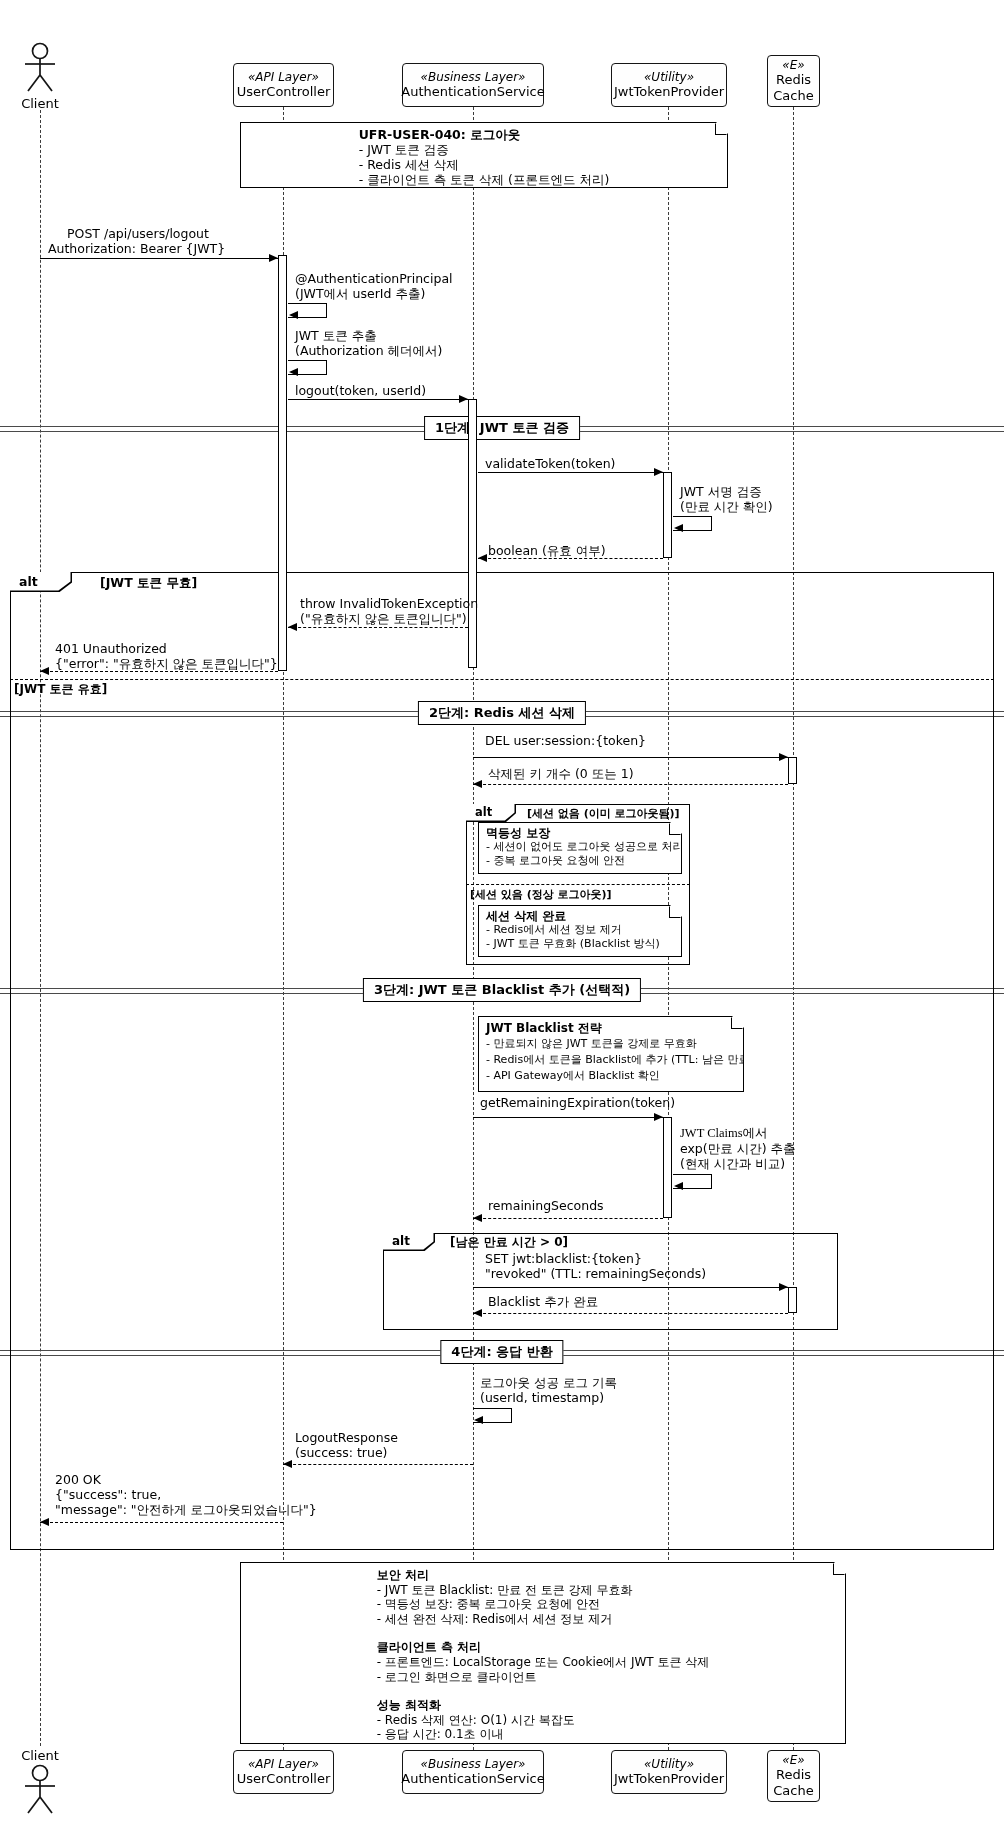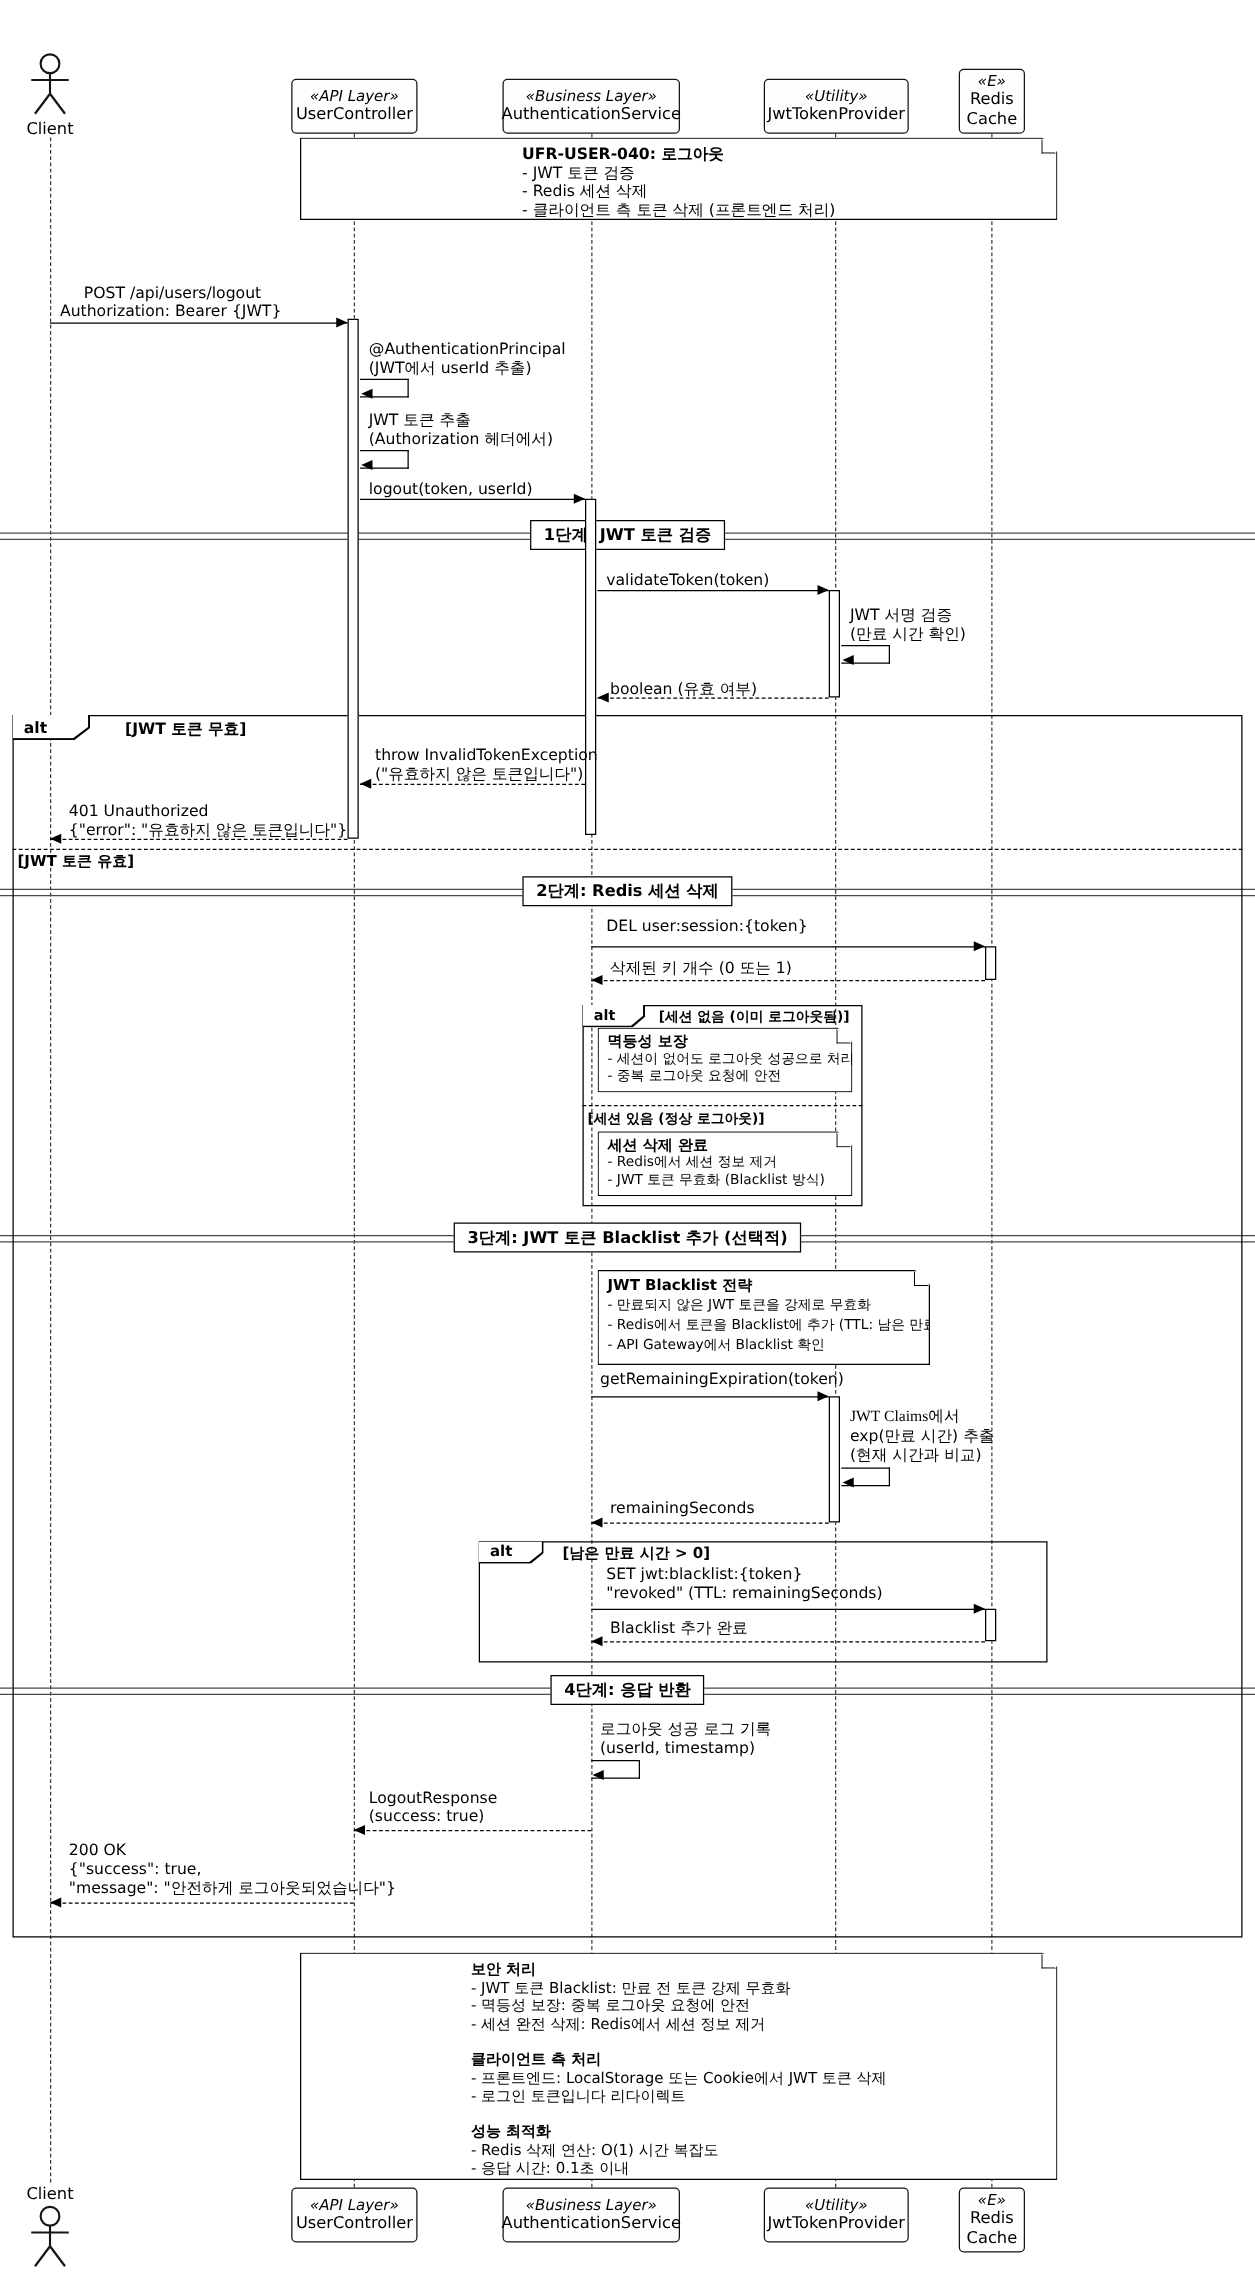--- a/index.html
+++ b/index.html
@@ -207,21 +207,21 @@
   <div class="lbl" style="left:295px;top:1445px;">(success: true)</div>
   <div class="line dsh" style="left:283px;top:1464px;width:190px;"></div>
   <div class="arr l" style="left:283px;top:1460px;"></div>
 
   <div class="lbl" style="left:55px;top:1472px;">200 OK</div>
   <div class="lbl" style="left:55px;top:1487px;">{"success": true,</div>
   <div class="lbl" style="left:55px;top:1502px;">"message": "안전하게 로그아웃되었습니다"}</div>
   <div class="line dsh" style="left:40px;top:1522px;width:243px;"></div>
   <div class="arr l" style="left:40px;top:1518px;"></div>
 
-  <div class="note" style="left:240px;top:110px;width:606px;height:66px;">
+  <div class="note" style="left:240px;top:122px;width:488px;height:66px;">
     <i class="fold"></i>
     <div class="cblock" style="top:4px;">
       <div class="f125">
         <div class="b nw">UFR-USER-040: 로그아웃</div>
         <div class="nw">- JWT 토큰 검증</div>
         <div class="nw">- Redis 세션 삭제</div>
         <div class="nw">- 클라이언트 측 토큰 삭제 (프론트엔드 처리)</div>
       </div>
     </div>
   </div>
@@ -229,21 +229,21 @@
   <div class="note" style="left:240px;top:1562px;width:606px;height:182px;">
     <i class="fold"></i>
     <div class="cblock" style="top:5px;">
       <div class="f12">
         <div class="b nw">보안 처리</div>
         <div class="nw">- JWT 토큰 Blacklist: 만료 전 토큰 강제 무효화</div>
         <div class="nw">- 멱등성 보장: 중복 로그아웃 요청에 안전</div>
         <div class="nw" style="margin-bottom:14px;">- 세션 완전 삭제: Redis에서 세션 정보 제거</div>
         <div class="b nw">클라이언트 측 처리</div>
         <div class="nw">- 프론트엔드: LocalStorage 또는 Cookie에서 JWT 토큰 삭제</div>
-        <div class="nw" style="margin-bottom:14px;">- 로그인 토큰입니다 리다이렉트</div>
+        <div class="nw" style="margin-bottom:14px;">- 로그인 화면으로 클라이언트</div>
         <div class="b nw">성능 최적화</div>
         <div class="nw">- Redis 삭제 연산: O(1) 시간 복잡도</div>
         <div class="nw">- 응답 시간: 0.1초 이내</div>
       </div>
     </div>
   </div>
 
   <div class="pbox" style="left:233px;top:63px;width:101px;height:44px;">
     <div class="st">«API Layer»</div>
     <div class="nm">UserController</div>

